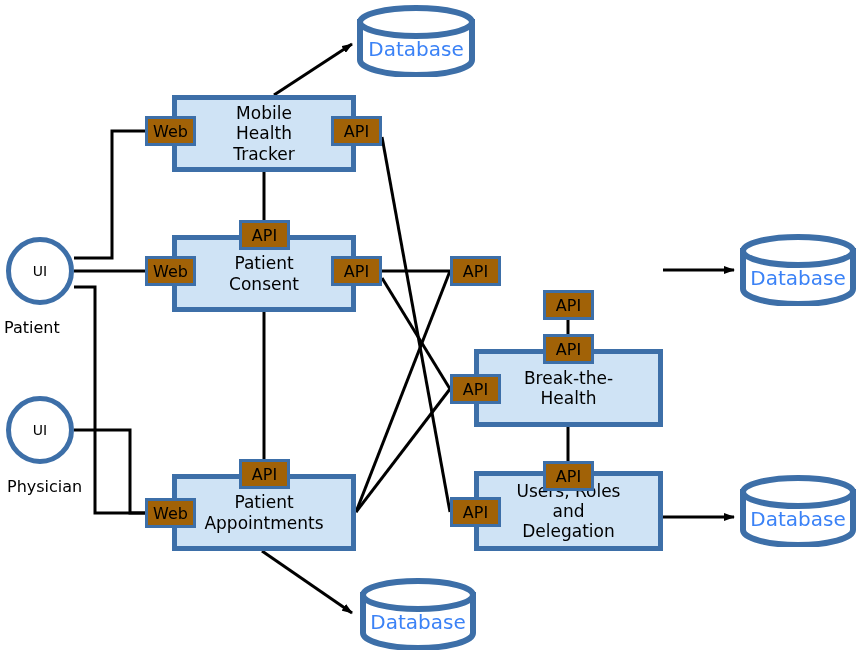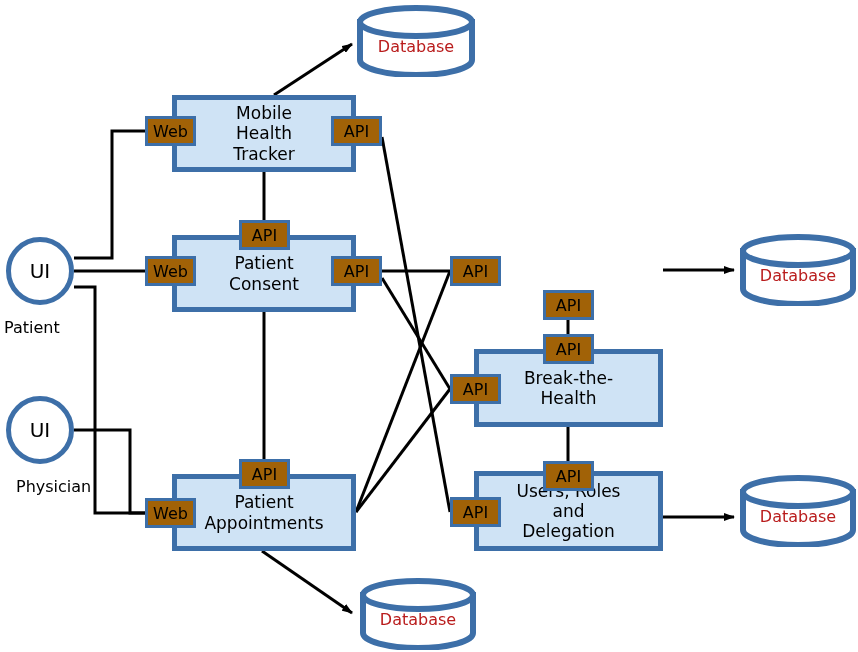--- a/index.html
+++ b/index.html
@@ -58,43 +58,43 @@
   
   .actor {
     position: absolute;
     box-sizing: border-box;
     background: #ffffff;
     border: 5px solid #3d6fa8;
     border-radius: 50%;
     display: flex;
     align-items: center;
     justify-content: center;
-    font-size: 20px;
+    font-size: 14px;
     color: #000000;
     z-index: 3;
   }
   .actor-caption {
     position: absolute;
     font-size: 16px;
     color: #000000;
     white-space: nowrap;
     z-index: 3;
   }
   
   .db {
     position: absolute;
     z-index: 3;
   }
   .db .db-label {
     position: absolute;
     left: 0;
     width: 100%;
     text-align: center;
-    font-size: 16px;
-    color: #b91c1c;
+    font-size: 20px;
+    color: #3b82f6;
   }
 </style>
 </head>
 <body>
 
 <div id="canvas">
 
   <svg id="edges" viewBox="0 0 858 652" width="858" height="652">
     <defs>
       <marker id="arrowhead" markerWidth="11" markerHeight="8" refX="10" refY="4" orient="auto" markerUnits="userSpaceOnUse">
@@ -136,21 +136,21 @@
   </svg>
 
   <div class="actor" style="left:6px; top:237px; width:68px; height:68px;">
     <span>UI</span>
   </div>
   <div class="actor-caption" style="left:4px; top:318px;">Patient</div>
 
   <div class="actor" style="left:6px; top:396px; width:68px; height:68px;">
     <span>UI</span>
   </div>
-  <div class="actor-caption" style="left:16px; top:477px;">Physician</div>
+  <div class="actor-caption" style="left:7px; top:477px;">Physician</div>
 
   <div class="svc" style="left:172px; top:95px; width:184px; height:77px;">
     <span class="svc-label">Mobile
 Health
 Tracker</span>
   </div>
 
   <div class="svc" style="left:172px; top:235px; width:184px; height:77px;">
     <span class="svc-label">Patient
 Consent</span>

